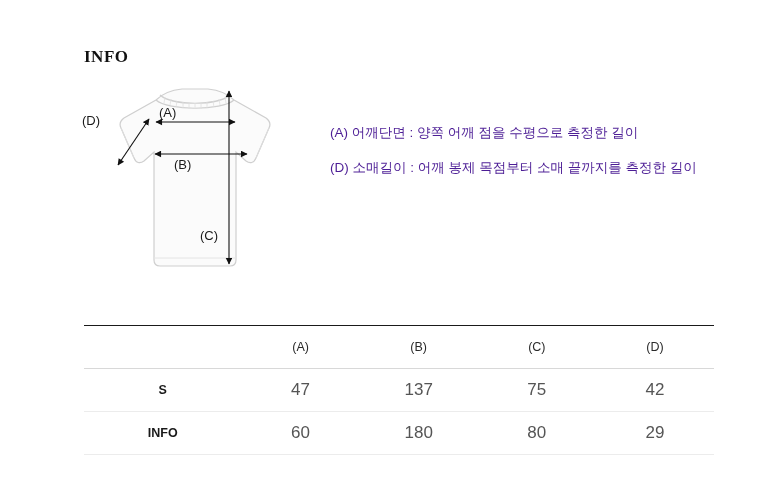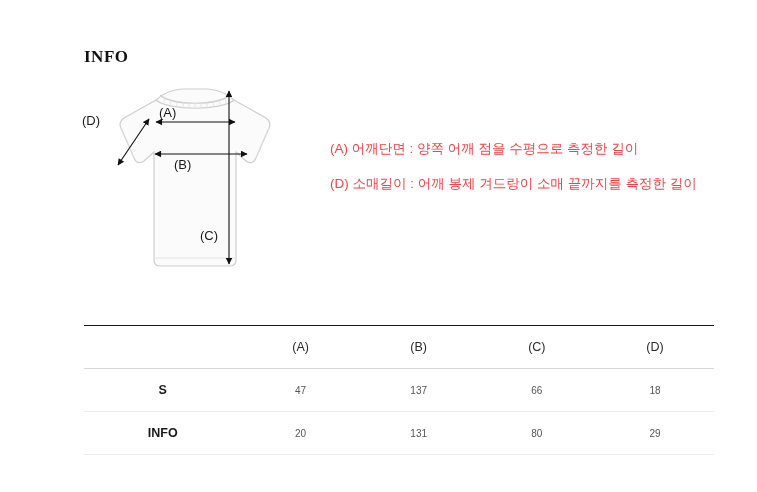--- a/index.html
+++ b/index.html
@@ -54,42 +54,41 @@
   
   .legend {
     position: absolute;
     left: 330px;
     top: 124px;
     width: 420px;
   }
   .legend-line {
     font-size: 13.5px;
     line-height: 1.35;
-    color: #ef4444;
+    color: #4c1d95;
     margin-bottom: 17px;
     white-space: nowrap;
-    margin-top: 16px;
   }
   .legend-line:last-child {
     margin-bottom: 0;
   }
 
   
   .size-table {
     position: absolute;
     left: 84px;
     top: 325px;
     width: 630px;
     border-collapse: collapse;
     table-layout: fixed;
   }
   .size-table th,
   .size-table td {
     text-align: center;
-    font-size: 10px;
+    font-size: 17px;
     color: #333333;
     padding: 0;
     height: 42px;
     font-weight: normal;
   }
   .size-table thead th {
     border-top: 1px solid #1a1a1a;
     border-bottom: 1px solid #d8d8d8;
     font-size: 12.5px;
     color: #2a2a2a;
@@ -183,44 +182,44 @@
 
       <text class="diag-label" x="12" y="47">(D)</text>
       <text class="diag-label" x="89" y="39">(A)</text>
       <text class="diag-label" x="104" y="91">(B)</text>
       <text class="diag-label" x="130" y="162">(C)</text>
     </svg>
   </div>
 
   <div class="legend">
     <div class="legend-line">(A) 어깨단면 : 양쪽 어깨 점을 수평으로 측정한 길이</div>
-    <div class="legend-line">(D) 소매길이 : 어깨 봉제 겨드랑이 소매 끝까지를 측정한 길이</div>
+    <div class="legend-line">(D) 소매길이 : 어깨 봉제 목점부터 소매 끝까지를 측정한 길이</div>
   </div>
 
   <table class="size-table">
     <thead>
       <tr>
         <th class="col-size"></th>
         <th class="col-val">(A)</th>
         <th class="col-val">(B)</th>
         <th class="col-val">(C)</th>
         <th class="col-val">(D)</th>
       </tr>
     </thead>
     <tbody>
       <tr>
         <td class="size-name">S</td>
         <td>47</td>
         <td>137</td>
-        <td>66</td>
-        <td>18</td>
+        <td>75</td>
+        <td>42</td>
       </tr>
       <tr>
         <td class="size-name">INFO</td>
-        <td>20</td>
-        <td>131</td>
+        <td>60</td>
+        <td>180</td>
         <td>80</td>
         <td>29</td>
       </tr>
     </tbody>
   </table>
 
 </div>
 
 </body></html>

